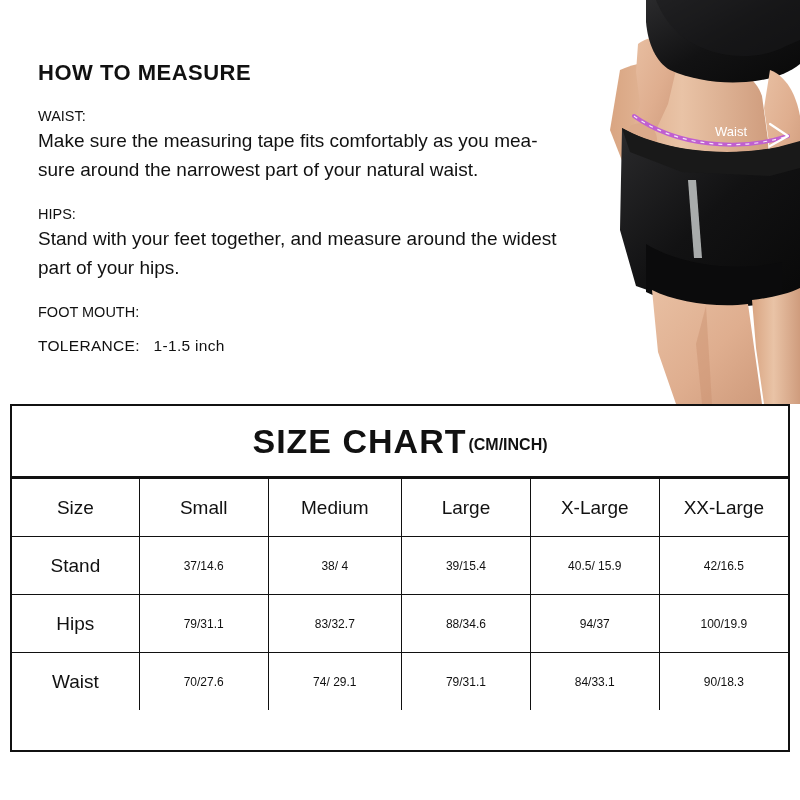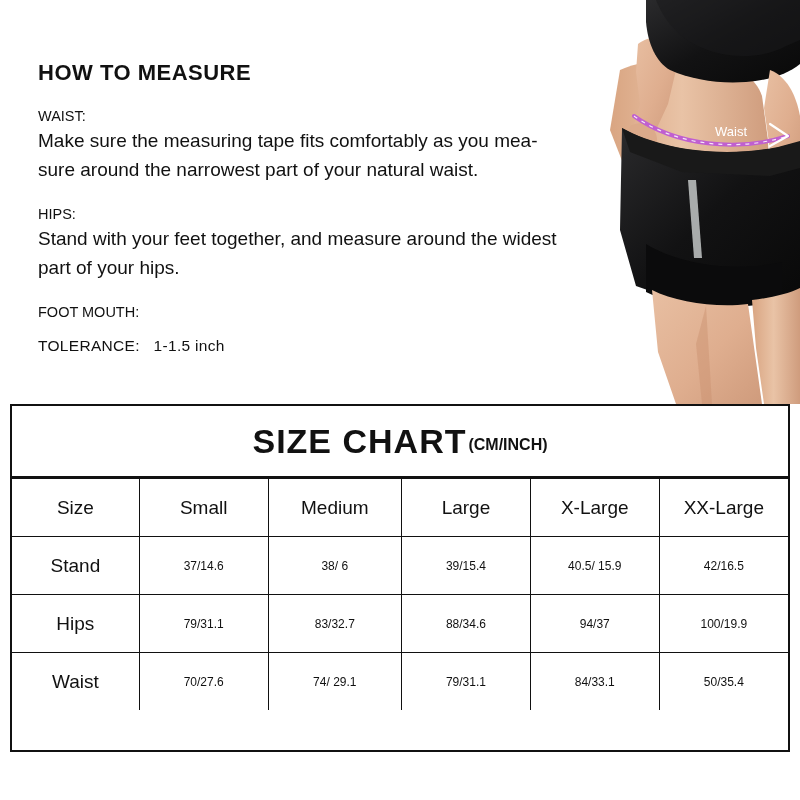--- a/index.html
+++ b/index.html
@@ -244,39 +244,39 @@
           <td class="hdr-cell">Size</td>
           <td class="hdr-cell">Small</td>
           <td class="hdr-cell">Medium</td>
           <td class="hdr-cell">Large</td>
           <td class="hdr-cell">X-Large</td>
           <td class="hdr-cell">XX-Large</td>
         </tr>
         <tr>
           <td class="rowhdr">Stand</td>
           <td class="val">37/14.6</td>
-          <td class="val">38/ 6</td>
+          <td class="val">38/ 4</td>
           <td class="val">39/15.4</td>
           <td class="val">40.5/ 15.9</td>
           <td class="val">42/16.5</td>
         </tr>
         <tr>
           <td class="rowhdr">Hips</td>
           <td class="val">79/31.1</td>
           <td class="val">83/32.7</td>
           <td class="val">88/34.6</td>
           <td class="val">94/37</td>
           <td class="val">100/19.9</td>
         </tr>
         <tr>
           <td class="rowhdr">Waist</td>
           <td class="val">70/27.6</td>
           <td class="val">74/ 29.1</td>
           <td class="val">79/31.1</td>
           <td class="val">84/33.1</td>
-          <td class="val">50/35.4</td>
+          <td class="val">90/18.3</td>
         </tr>
       </tbody>
     </table>
   </div>
 
   <div class="bottom-pad"></div>
 </div>
 
 </body></html>

